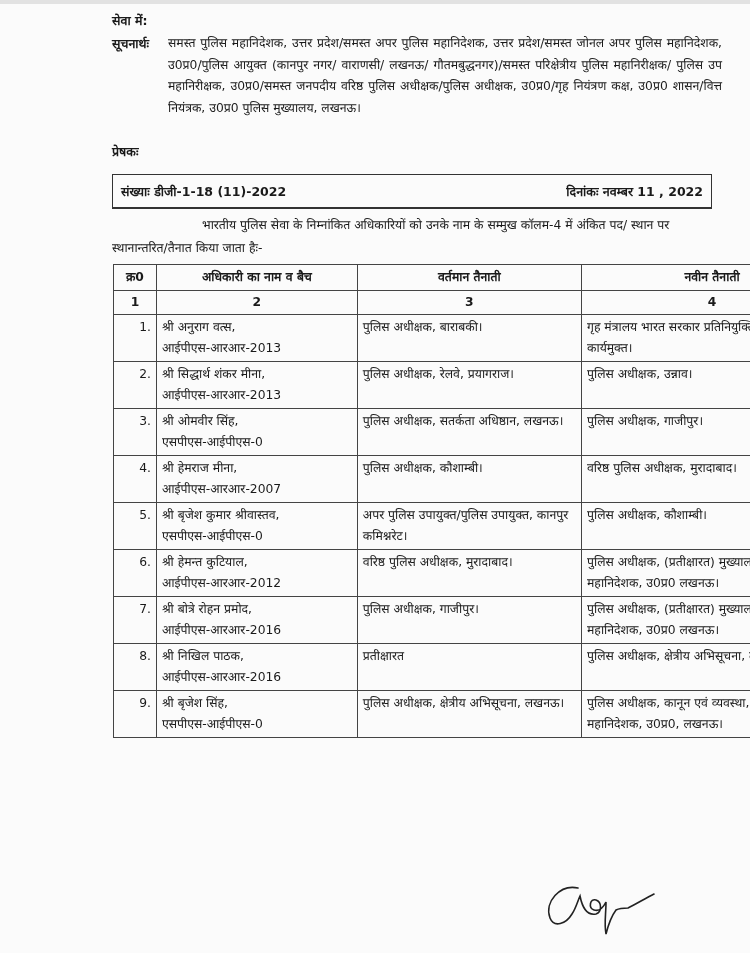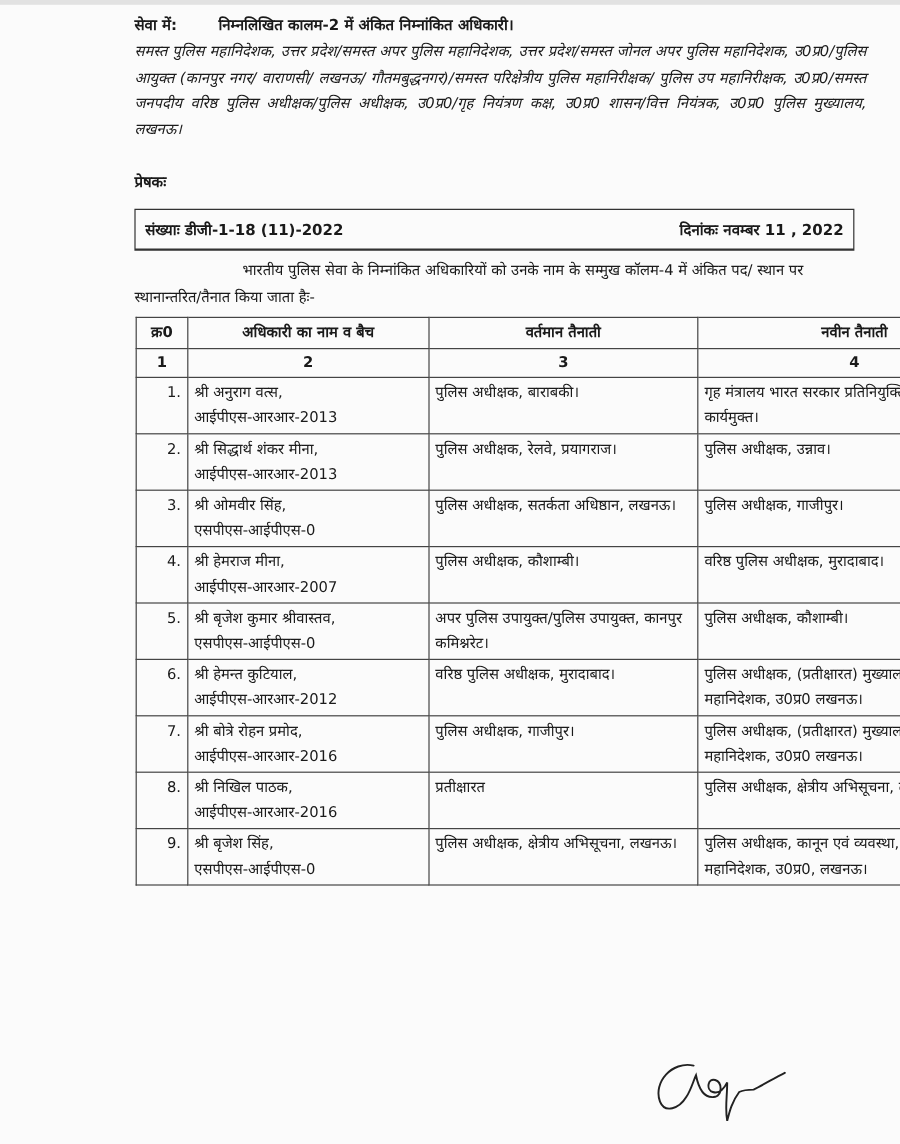--- a/index.html
+++ b/index.html
@@ -11,21 +11,21 @@
     position: relative;
   }
   .topline { position:absolute; left:0; top:0; width:750px; height:4px; background:#e2e2e2; }
   .hdr-row { position:absolute; left:112px; width:610px; font-size:12.5px; line-height:22px; display:flex; }
   .hdr-label { font-weight:bold; white-space:nowrap; }
   .hdr-text { font-weight:bold; }
   .sev { top:10px; }
   .sev .hdr-label { width:70px; }
   .such { top:33px; }
   .such .hdr-label { width:56px; flex-shrink:0; }
-  .such .hdr-text { font-weight:normal; text-align:justify; font-size:12.3px; line-height:21.6px;font-style:italic; }
+  .such .hdr-text { font-weight:normal; text-align:justify; font-size:12.3px; line-height:21.6px; }
   .prek { top:141px;gap:16px; }
   .prek .hdr-label { width:70px; }
   .ref-box {
     position:absolute; left:112px; top:174px; width:600px; height:24px;
     border:1.5px solid #333; border-bottom-width:2px;
     display:flex; justify-content:space-between; align-items:center;
     padding:16px 8px; box-sizing:border-box;
     font-size:12.5px; font-weight:bold;
   }
   .intro {
@@ -48,24 +48,24 @@
   .c4 { width:202px; }
   .sig { position:absolute; left:540px; top:880px; }
 </style>
 </head>
 <body>
 
 <div class="topline"></div>
 
 <div class="hdr-row sev">
   <span class="hdr-label">सेवा में:</span>
-  <span class="hdr-text">निम्नलिखित कालम-2 में अंकित निम्नांकित अधिकारी।</span>
 </div>
 
 <div class="hdr-row such">
+  <span class="hdr-label">सूचनार्थः</span>
   <span class="hdr-text">समस्त पुलिस महानिदेशक, उत्तर प्रदेश/समस्त अपर पुलिस महानिदेशक, उत्तर प्रदेश/समस्त जोनल अपर पुलिस महानिदेशक, उ0प्र0/पुलिस आयुक्त (कानपुर नगर/ वाराणसी/ लखनऊ/ गौतमबुद्धनगर)/समस्त परिक्षेत्रीय पुलिस महानिरीक्षक/ पुलिस उप महानिरीक्षक, उ0प्र0/समस्त जनपदीय वरिष्ठ पुलिस अधीक्षक/पुलिस अधीक्षक, उ0प्र0/गृह नियंत्रण कक्ष, उ0प्र0 शासन/वित्त नियंत्रक, उ0प्र0 पुलिस मुख्यालय, लखनऊ।</span>
 </div>
 
 <div class="hdr-row prek">
   <span class="hdr-label">प्रेषकः</span>
 </div>
 
 <div class="ref-box">
   <span>संख्याः डीजी-1-18 (11)-2022</span>
   <span>दिनांकः नवम्बर 11 , 2022</span>

